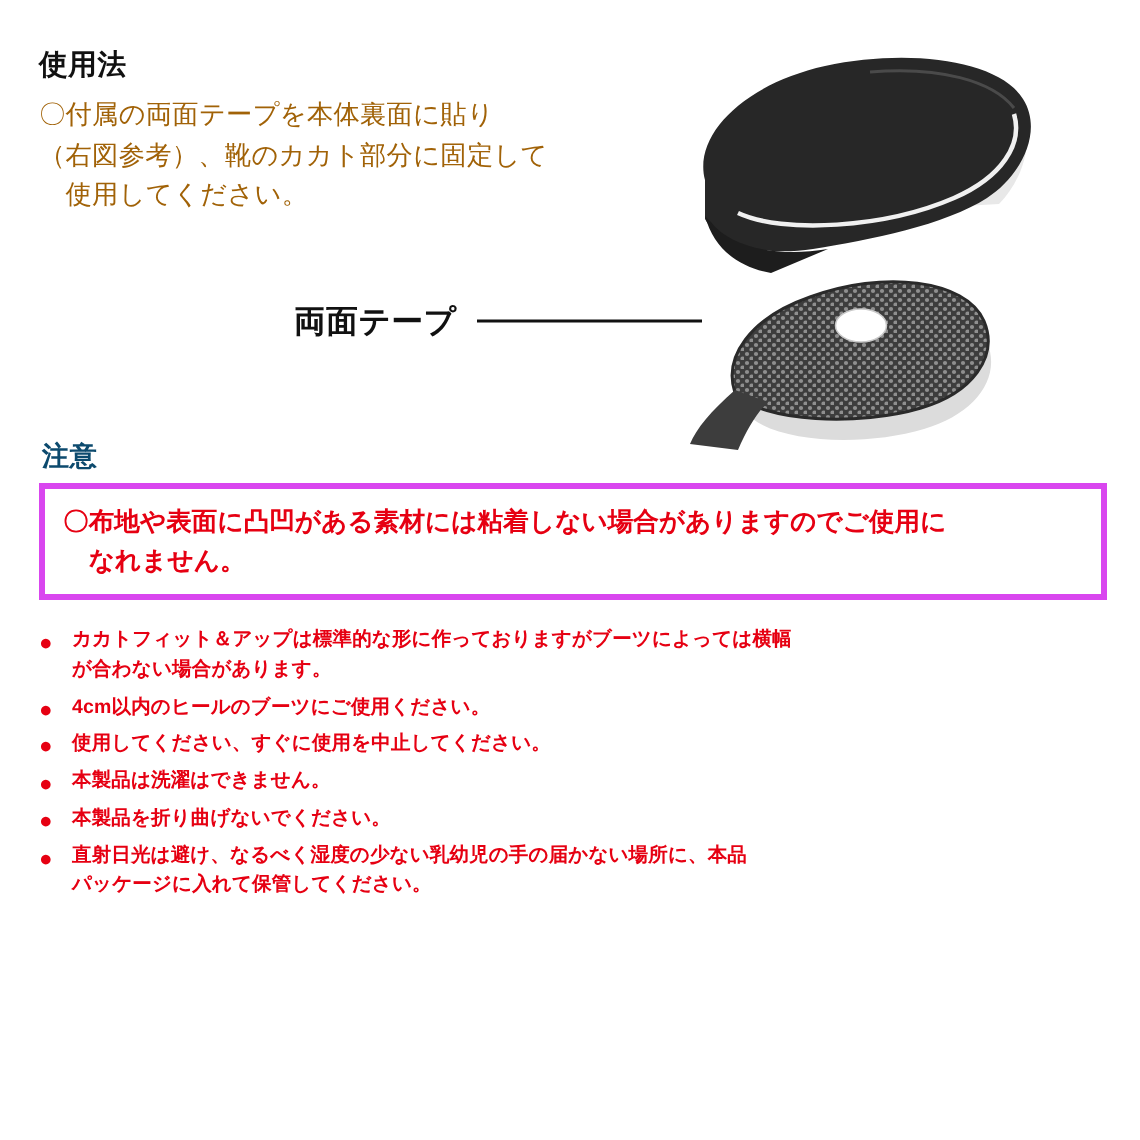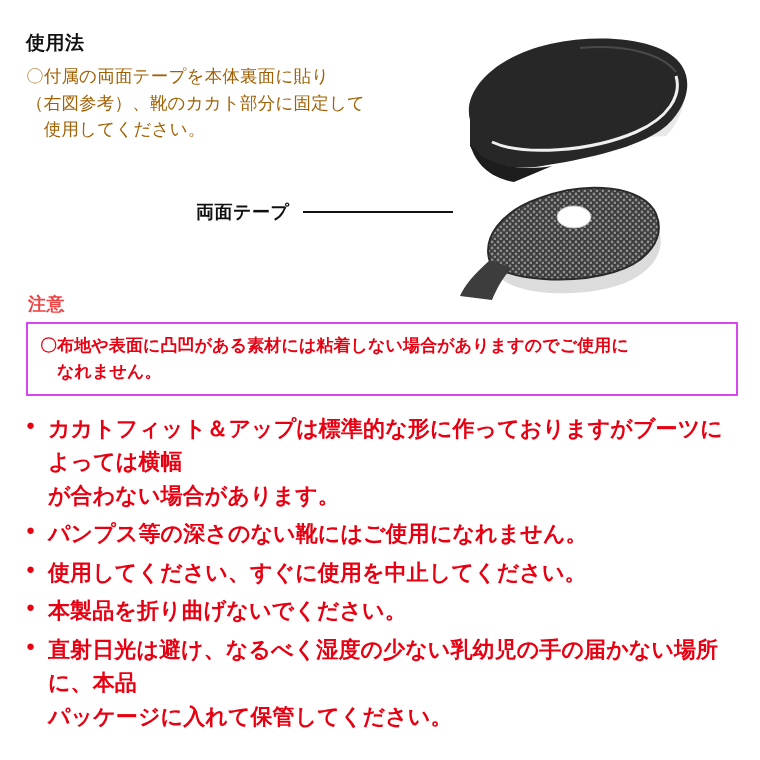--- a/index.html
+++ b/index.html
@@ -55,21 +55,21 @@
 
   
   .callout {
     position: absolute;
     left: 196px;
     top: 200px;
     display: flex;
     align-items: center;
   }
   .callout-text {
-    font-size: 18px;
+    font-size: 21px;
     font-weight: bold;
     color: #111111;
     letter-spacing: 0.5px;
     white-space: nowrap;
   }
   .callout-line {
     width: 150px;
     height: 2px;
     background: #111111;
     margin-left: 14px;
@@ -78,48 +78,48 @@
   
   .caution-section {
     position: absolute;
     left: 26px;
     top: 292px;
     width: 712px;
   }
   .caution-heading {
     font-size: 18px;
     font-weight: bold;
-    color: #ef4444;
+    color: #0c4a6e;
     margin: 0 0 6px 2px;
     letter-spacing: 0.5px;
     font-family: Liberation Mono, monospace;
   }
   .caution-box {
-    border: 2px solid #d946ef;
+    border: 4px solid #d946ef;
     padding: 9px 12px 10px 12px;
     box-sizing: border-box;
   }
   .caution-box-text {
     font-size: 17px;
     line-height: 1.5;
     color: #e60012;
     font-weight: bold;
     white-space: pre-line;
     letter-spacing: 0.1px;
   }
 
   .bullet-list {
     margin: 16px 0 0 0;
     padding: 0;
     list-style: none;
   }
   .bullet-item {
     position: relative;
     padding-left: 22px;
-    font-size: 22px;
+    font-size: 13px;
     line-height: 1.52;
     color: #e60012;
     font-weight: bold;
     margin-bottom: 5px;
     letter-spacing: 0.1px;
     white-space: pre-line;
   }
   .bullet-item::before {
     content: "\25CF";
     position: absolute;
@@ -195,21 +195,22 @@
 
   <div class="caution-section">
     <div class="caution-heading">注意</div>
     <div class="caution-box">
       <div class="caution-box-text">〇布地や表面に凸凹がある素材には粘着しない場合がありますのでご使用に
 　なれません。</div>
     </div>
     <ul class="bullet-list">
       <li class="bullet-item">カカトフィット＆アップは標準的な形に作っておりますがブーツによっては横幅
 が合わない場合があります。</li>
-      <li class="bullet-item">パンプス等の深さのない靴にはご使用になれません。</li>
+      <li class="bullet-item">4cm以内のヒールのブーツにご使用ください。</li>
       <li class="bullet-item">使用してください、すぐに使用を中止してください。</li>
+      <li class="bullet-item">本製品は洗濯はできません。</li>
       <li class="bullet-item">本製品を折り曲げないでください。</li>
       <li class="bullet-item">直射日光は避け、なるべく湿度の少ない乳幼児の手の届かない場所に、本品
 パッケージに入れて保管してください。</li>
     </ul>
   </div>
 
 </div>
 
 </body></html>

